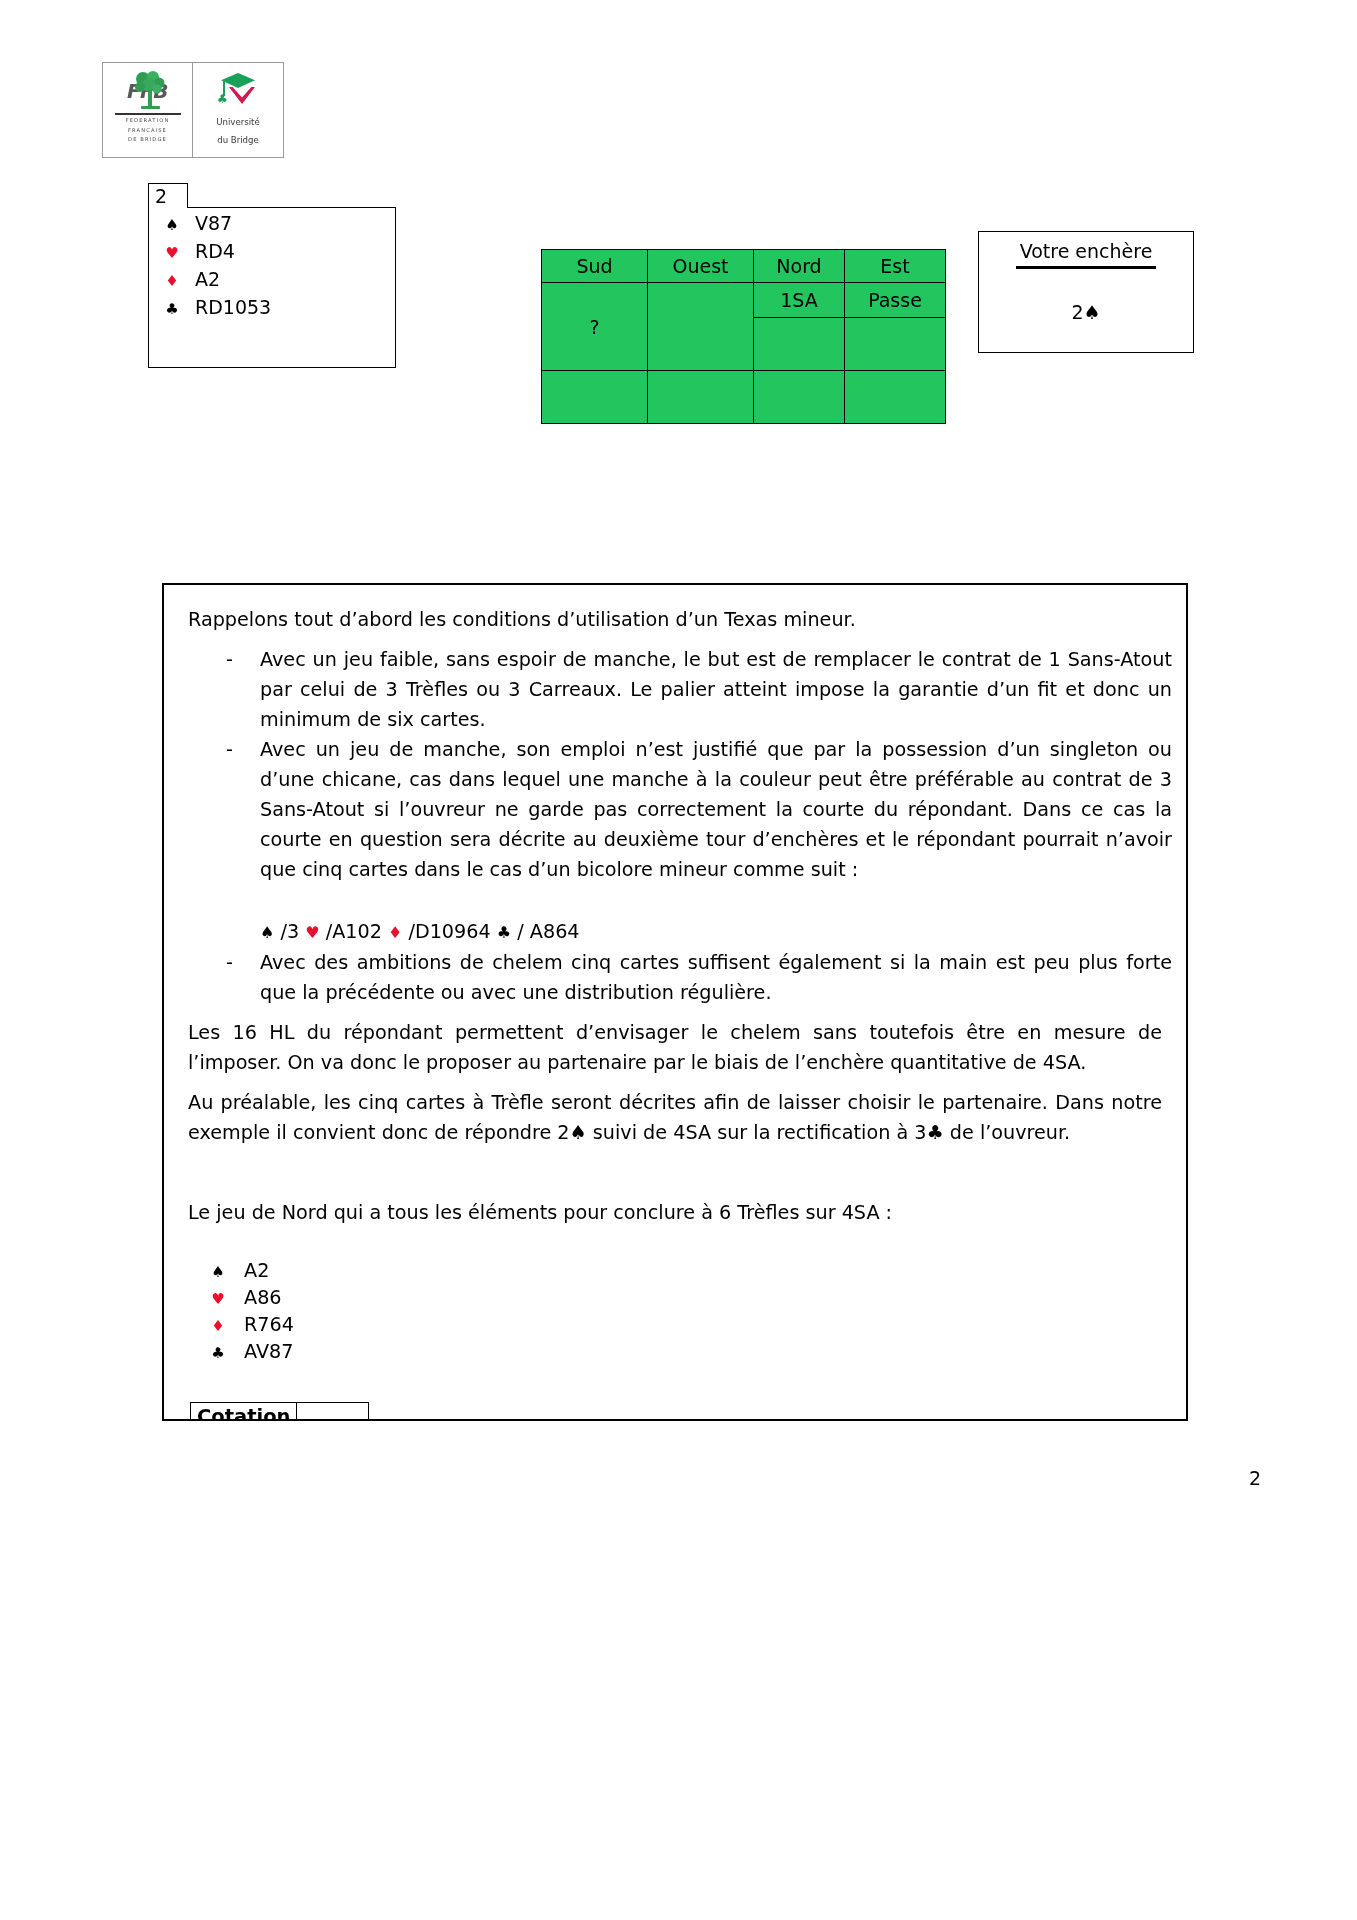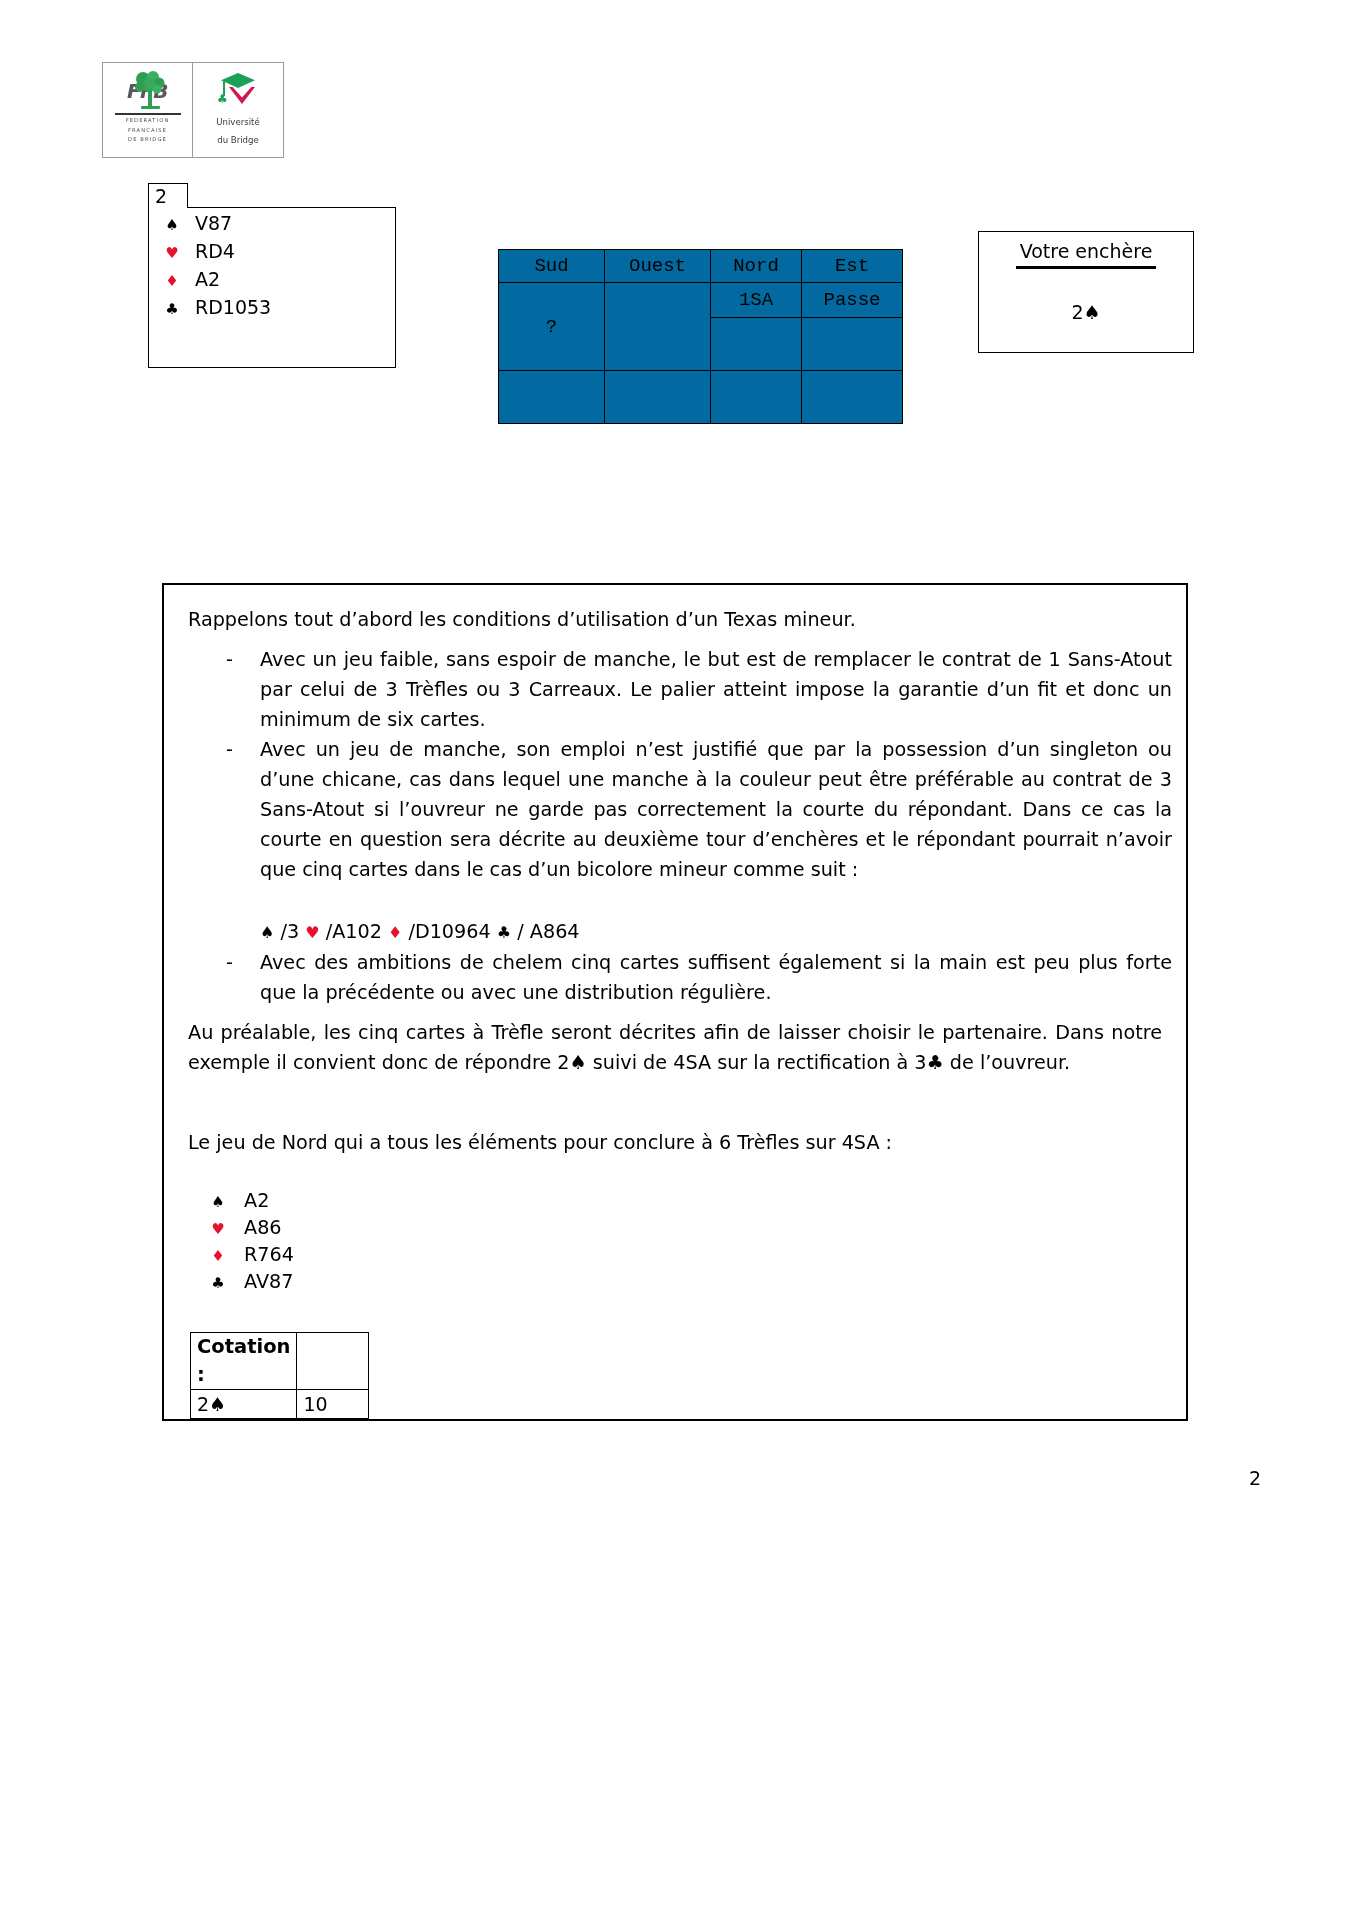--- a/index.html
+++ b/index.html
@@ -179,25 +179,24 @@
     font-size: 15px;
     flex: 0 0 46px;
   }
   .suit-sym.black { color: #000; }
   .suit-sym.red { color: #e8112d; }
   .hand-cards { font-size: 19px; }
 
   
   .auction {
     position: absolute;
-    left: 498px;
+    left: 541px;
     top: 249px;
     border-collapse: collapse;
-    background: #0369a1;
-    font-family: Liberation Mono, monospace;
+    background: #22c55e;
   }
   .auction td, .auction th {
     border: 1px solid #000;
     font-weight: normal;
     font-size: 19px;
     text-align: center;
     padding: 0;
   }
   .auction th { height: 32px; }
   .auction td { height: 34px; }
@@ -427,20 +426,21 @@
   <ul class="dashlist">
     <li>Avec un jeu faible, sans espoir de manche, le but est de remplacer le contrat de 1 Sans-Atout par celui de 3 Trèfles ou 3 Carreaux. Le palier atteint impose la garantie d’un fit et donc un minimum de six cartes.</li>
     <li>Avec un jeu de manche, son emploi n’est justifié que par la possession d’un singleton ou d’une chicane, cas dans lequel une manche à la couleur peut être préférable au contrat de 3 Sans-Atout si l’ouvreur ne garde pas correctement la courte du répondant. Dans ce cas la courte en question sera décrite au deuxième tour d’enchères et le répondant pourrait n’avoir que cinq cartes dans le cas d’un bicolore mineur comme suit :</li>
   </ul>
   <div class="hand-line">
     <span class="blk">♠</span><span> /3 </span><span class="red">♥</span><span> /A102 </span><span class="red">♦</span><span> /D10964 </span><span class="blk">♣</span><span> / A864</span>
   </div>
   <ul class="dashlist">
     <li>Avec des ambitions de chelem cinq cartes suffisent également si la main est peu plus forte que la précédente ou avec une distribution régulière.</li>
   </ul>
+  <p class="para">Les 16 HL du répondant permettent d’envisager le chelem sans toutefois être en mesure de l’imposer. On va donc le proposer au partenaire par le biais de l’enchère quantitative de 4SA.</p>
   <p class="para">Au préalable, les cinq cartes à Trèfle seront décrites afin de laisser choisir le partenaire. Dans notre exemple il convient donc de répondre 2♠ suivi de 4SA sur la rectification à 3♣ de l’ouvreur.</p>
   <div class="gap"></div>
   <p class="para">Le jeu de Nord qui a tous les éléments pour conclure à 6 Trèfles sur 4SA :</p>
   <div class="gap-sm"></div>
   <div class="north-hand">
     <div class="north-row">
       <span class="s">♠</span>
       <span>A2</span>
     </div>
     <div class="north-row">

